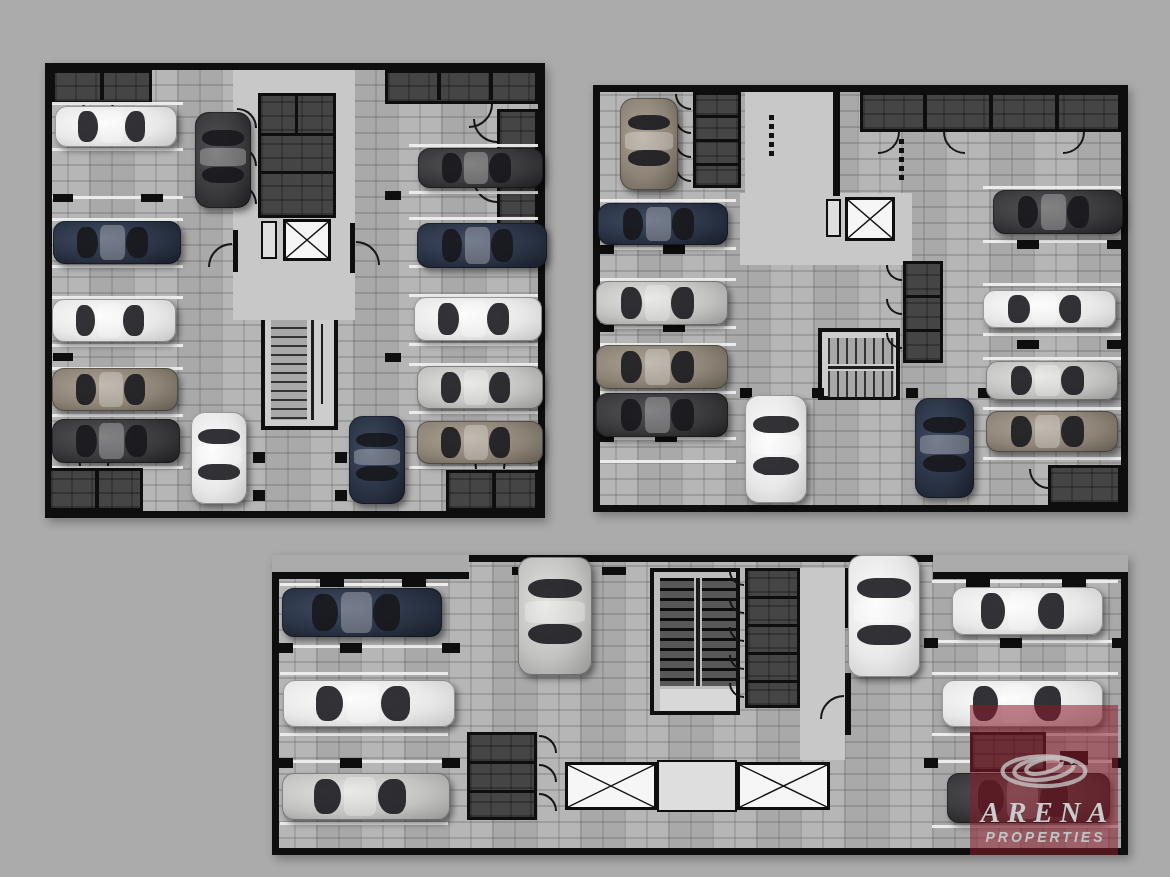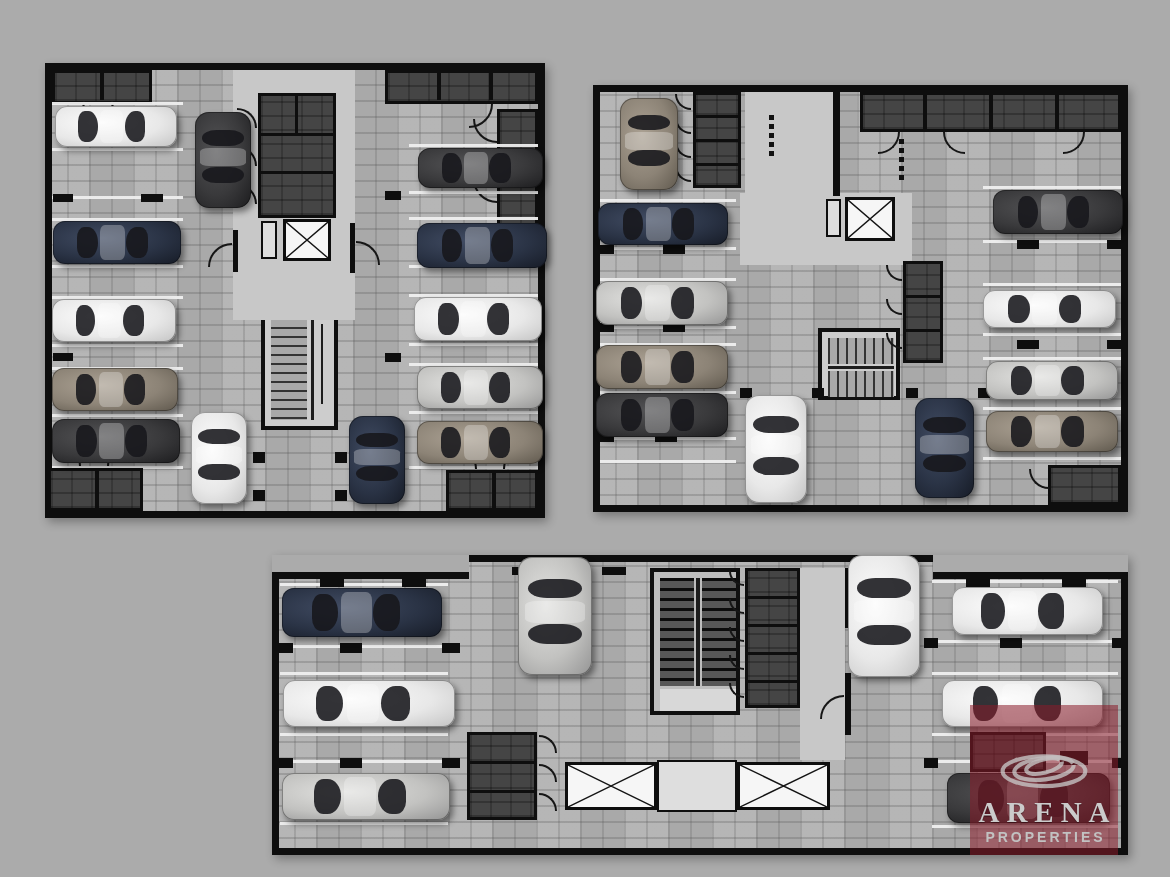--- a/index.html
+++ b/index.html
@@ -63,21 +63,21 @@
   .car.h .ga{left:19%;top:13%;width:16%;height:74%;border-radius:35% 50% 50% 35%;}
   .car.h .gb{left:57%;top:13%;width:17%;height:74%;border-radius:50% 35% 35% 50%;}
   .car.h .roof{left:37%;top:9%;width:19%;height:82%;border-radius:20%;}
   .car.v .ga{top:19%;left:13%;height:16%;width:74%;border-radius:35%/50%;}
   .car.v .gb{top:57%;left:13%;height:17%;width:74%;border-radius:35%/50%;}
   .car.v .roof{top:37%;left:9%;height:19%;width:82%;border-radius:20%;}
 
   
   .watermark{position:absolute;left:970px;top:705px;width:148px;height:150px;z-index:5;
      background:rgba(138,28,42,.55);display:flex;flex-direction:column;align-items:center;
-     justify-content:flex-end;padding-bottom:7px;box-sizing:border-box;}
+     justify-content:flex-end;padding-bottom:7px;box-sizing:border-box;font-style:italic;}
   .wm-logo{width:104px;height:58px;margin-bottom:2px;opacity:.9;}
   .wm-title{font-family:"Liberation Serif",serif;font-size:29px;font-weight:bold;
      letter-spacing:7px;color:#cbcbcb;line-height:1;text-shadow:0 1px 1px rgba(0,0,0,.35);margin-right:-7px;}
   .wm-sub{font-family:"Liberation Sans",sans-serif;font-size:14px;font-weight:bold;
      letter-spacing:3px;color:#c2c2c2;line-height:1.5;margin-right:-3px;}
 </style>
 </head>
 <body>
 
 <div class="canvas">

